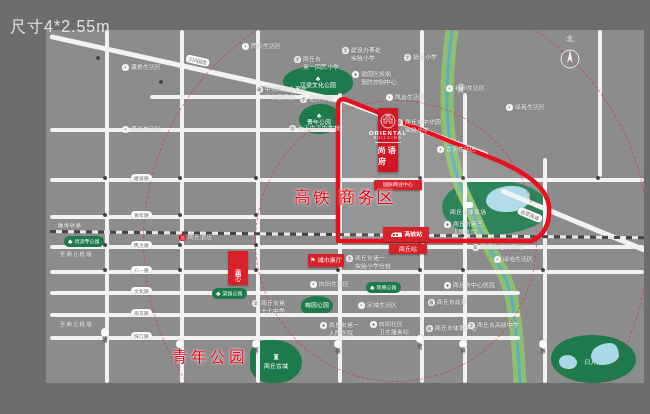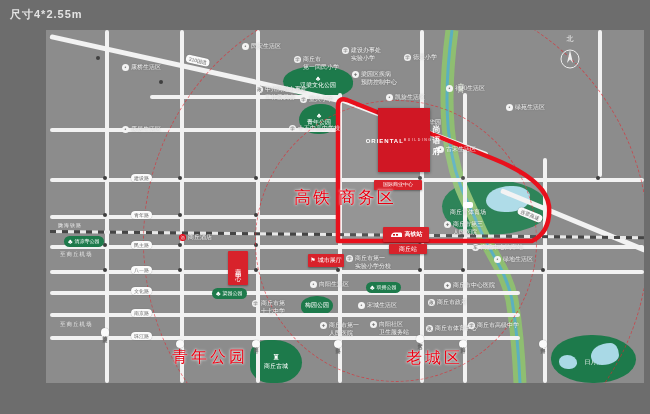--- a/index.html
+++ b/index.html
@@ -1,18 +1,18 @@
 <!DOCTYPE html>
 <html><head>
 <meta charset="utf-8">
 <style>
 html,body{margin:0;padding:0}
 body{font-family:"Liberation Sans","DejaVu Sans",sans-serif}
 #canvas{position:relative;width:650px;height:414px;background:#6d6d6d;overflow:hidden}
-#sizenote{position:absolute;left:10px;top:7px;color:#e3e3e3;font-size:11px;font-weight:bold;letter-spacing:1px;z-index:20}
+#sizenote{position:absolute;left:10px;top:17px;color:#e3e3e3;font-size:16px;font-weight:normal;letter-spacing:1px;z-index:20}
 #map{position:absolute;left:46px;top:30px;width:598px;height:353px;background:#8c8c8c;overflow:hidden}
 
 .hroad,.vroad,.droad{position:absolute;background:#f2f2f2;z-index:3;border-radius:2px}
 .hroad{height:4px}.vroad{width:4px}
 .droad{height:5px;transform-origin:left center}
 .railway{position:absolute;height:3px;z-index:3;background:repeating-linear-gradient(90deg,#454545 0 6px,#e9e9e9 6px 12px);transform:rotate(.6deg);transform-origin:left center}
 .rwlabel{position:absolute;font-size:5px;color:#ececec;z-index:6;letter-spacing:1px}
 .jd{position:absolute;width:4px;height:4px;border-radius:50%;background:#3f3f3f;z-index:4}
 
 .pill{position:absolute;background:#fafafa;color:#666;font-size:5px;line-height:8px;height:8px;padding:0 3px;border-radius:4px;white-space:nowrap;z-index:7;box-shadow:0 0 1px rgba(0,0,0,.4)}
@@ -24,21 +24,21 @@
 
 .park{position:absolute;background:#1d7a4b;color:#fff;z-index:1;display:flex;flex-direction:column;align-items:center;justify-content:center;text-align:center;font-size:6px;line-height:1.2}
 .tree{font-size:7px;line-height:1;color:#fff}
 .parkpill{position:absolute;display:flex;align-items:center;gap:2px;background:#1d7a4b;border-radius:6px;color:#fff;font-size:5px;line-height:1;padding:2px 4px;z-index:6;white-space:nowrap}
 .lake{position:absolute;background:#a9d9e6;z-index:2}
 #riversvg{position:absolute;left:0;top:0;z-index:2}
 .rivlabel{position:absolute;writing-mode:vertical-rl;color:#eef7e8;font-size:6px;letter-spacing:2px;z-index:6}
 
 .redbox{position:absolute;background:#d8222b;color:#fff;display:flex;align-items:center;justify-content:center;gap:2px;font-size:6px;line-height:1.1;z-index:9;border-radius:1px;box-shadow:0 1px 2px rgba(0,0,0,.35);white-space:nowrap}
 #mktbox{writing-mode:vertical-rl;letter-spacing:2px}
-#project{position:absolute;left:332px;top:78px;width:52px;height:64px;background:#d01724;z-index:9;display:flex;flex-direction:row;align-items:center;justify-content:center;color:#fff;box-shadow:0 1px 3px rgba(0,0,0,.4)}
+#project{position:absolute;left:332px;top:78px;width:20px;height:64px;background:#d01724;z-index:9;display:flex;flex-direction:column;align-items:center;justify-content:center;color:#fff;box-shadow:0 1px 3px rgba(0,0,0,.4)}
 #project .en{font-size:6px;font-weight:bold;letter-spacing:1px;margin-top:1px}
 #project .ensub{font-size:3.5px;letter-spacing:1.5px;opacity:.85}
 #project .dv{width:26px;border-top:1px solid rgba(255,255,255,.75);margin:2px 0}
 #project .cn{font-size:8px;font-weight:bold;letter-spacing:2px}
 #badge{position:absolute;left:328px;top:150px;width:48px;height:10px;background:#d8222b;color:#fff;font-size:5px;display:flex;align-items:center;justify-content:center;z-index:9;white-space:nowrap}
 #station{left:337px;top:197px;width:46px;height:15px}
 #station .stag{font-size:6px;font-weight:bold}
 #stname{left:343px;top:214px;width:38px;height:10px;font-size:6px}
 
 .poi{position:absolute;display:flex;gap:2px;align-items:flex-start;color:#f2f2f2;font-size:6px;line-height:1.3;white-space:nowrap;z-index:8;text-shadow:0 0 2px rgba(0,0,0,.3)}
@@ -409,21 +409,20 @@
         <span class="ln">
           <span>商丘市体育场</span>
         </span>
       </div>
 
     <div class="note" style="left:14px;top:221px">至商丘机场</div>
     <div class="note" style="left:14px;top:291px">至商丘机场</div>
 
     <div id="d-biz" class="district">高铁 商务区</div>
     <div id="d-ly" class="district">青年公园</div>
-    <div id="d-old" class="district">老城区</div>
 
     <div id="compass">
       <span>北</span>
       <svg width="22" height="26" viewBox="0 0 22 26">
         <circle cx="11" cy="14" r="9" fill="none" stroke="#eeeeee" stroke-width="1"></circle>
         <polygon points="11,5 14,18 11,14.5 8,18" fill="#eeeeee"></polygon>
       </svg>
     </div>
 
   </div>

